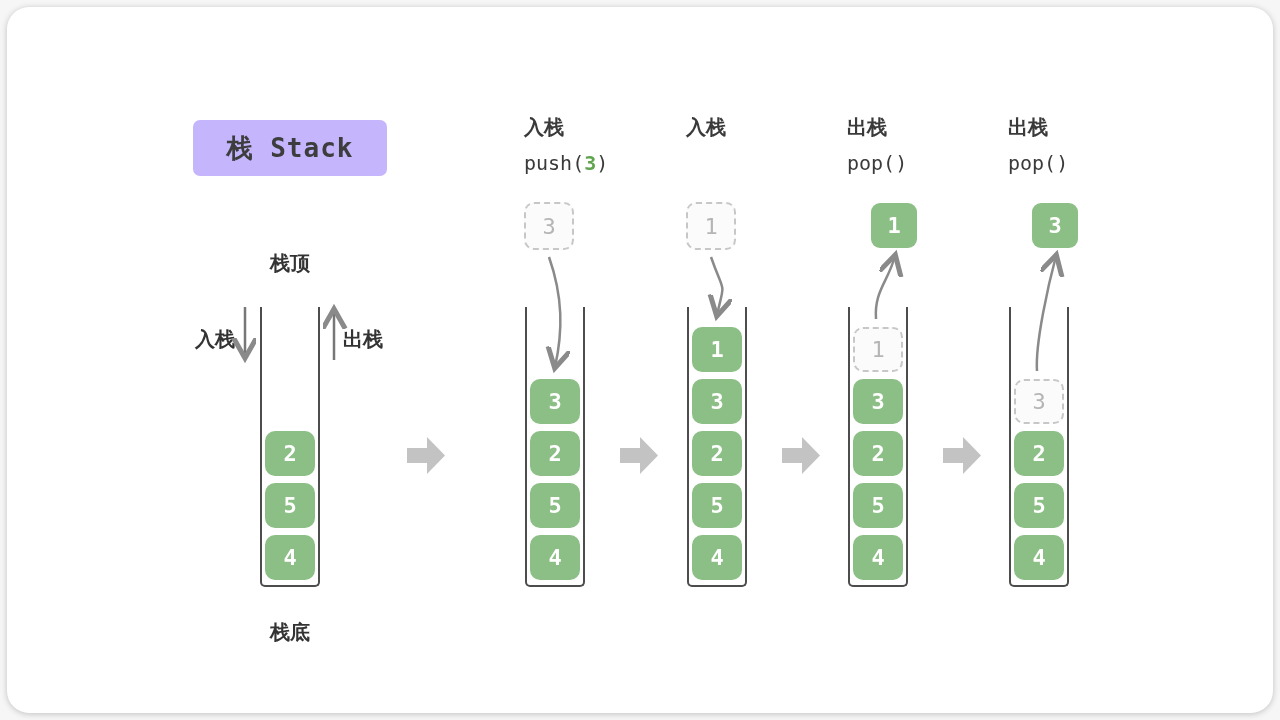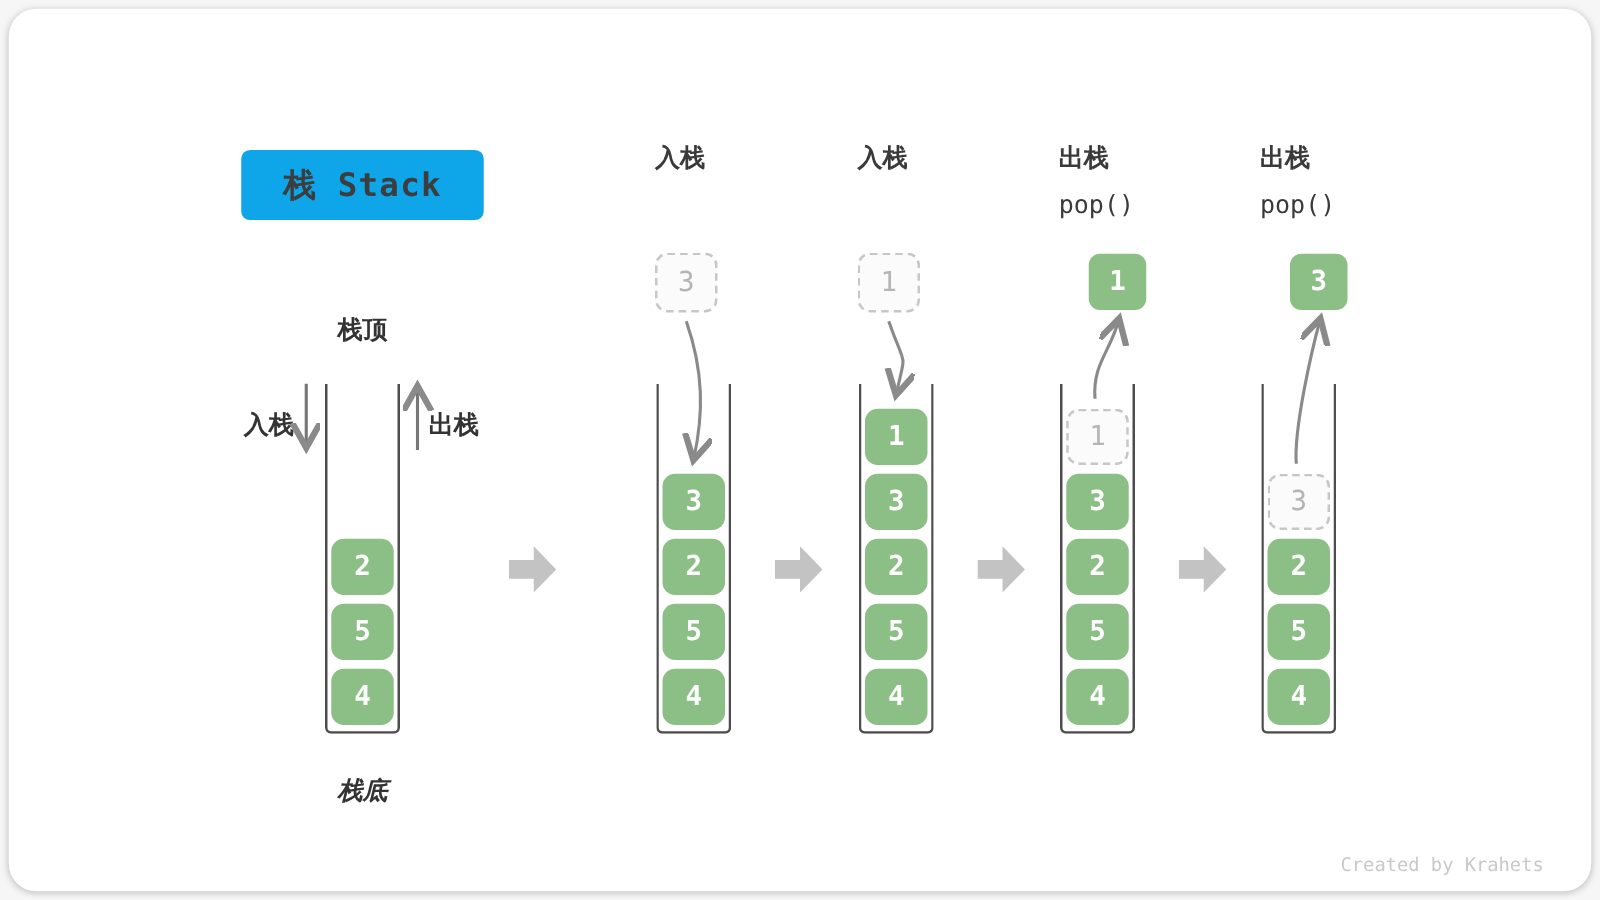--- a/index.html
+++ b/index.html
@@ -2,29 +2,29 @@
 <html><head>
 <meta charset="utf-8">
 <style>
   html,body{margin:0;padding:0;width:1280px;height:720px;background:#f6f6f6;overflow:hidden;
     font-family:"Liberation Sans","DejaVu Sans",sans-serif;}
   #card{position:absolute;left:7px;top:7px;width:1266px;height:706px;background:#ffffff;
     border-radius:22px;box-shadow:0 1px 6px rgba(0,0,0,0.22);}
   .abs{position:absolute;}
 
   
-  #title-chip{left:186px;top:113px;width:194px;height:56px;background:#0ea5e9;border-radius:7px;
+  #title-chip{left:186px;top:113px;width:194px;height:56px;background:#c4b5fd;border-radius:7px;
     display:flex;align-items:center;justify-content:center;
     font-family:"DejaVu Sans Mono","Liberation Sans",monospace,sans-serif;
     font-size:26px;font-weight:700;color:#3d3d3d;letter-spacing:1px;}
 
   
   .cjk-label{font-size:20px;font-weight:700;color:#333;white-space:nowrap;}
   #label-top{left:243px;top:243px;width:80px;text-align:center;}
-  #label-bottom{left:243px;top:612px;width:80px;text-align:center;font-style:italic;}
+  #label-bottom{left:243px;top:612px;width:80px;text-align:center;}
   #label-push{left:162px;top:319px;width:66px;text-align:right;}
   #label-pop{left:336px;top:319px;width:66px;text-align:left;}
 
   
   .op-label{width:160px;line-height:36px;font-size:20px;color:#3a3a3a;}
   .op-label .zh{display:block;font-weight:700;}
   .op-label .code{display:block;font-family:"DejaVu Sans Mono","Liberation Mono",monospace;font-weight:500;}
   .op-label .arg{font-weight:700;}
 
   
@@ -67,20 +67,21 @@
   <div id="label-push" class="abs cjk-label">入栈</div>
   <div id="label-pop" class="abs cjk-label">出栈</div>
 
   <div id="stage-layer">
       <div class="abs stack-container" style="left: 253px; top: 300px;"></div>
       <div class="abs cell solid" style="left: 258px; top: 424px; background: rgb(140, 191, 133);">2</div>
       <div class="abs cell solid" style="left: 258px; top: 476px; background: rgb(140, 191, 133);">5</div>
       <div class="abs cell solid" style="left: 258px; top: 528px; background: rgb(140, 191, 133);">4</div>
       <div class="abs op-label" style="left: 517px; top: 102px;">
         <span class="zh">入栈</span>
+        <span class="code">push(<span class="arg" style="color: rgb(95, 165, 78);">3</span>)</span>
       </div>
       <div class="abs float-ghost" style="left: 517px; top: 195px;">3</div>
       <div class="abs stack-container" style="left: 518px; top: 300px;"></div>
       <div class="abs cell solid" style="left: 523px; top: 372px; background: rgb(140, 191, 133);">3</div>
       <div class="abs cell solid" style="left: 523px; top: 424px; background: rgb(140, 191, 133);">2</div>
       <div class="abs cell solid" style="left: 523px; top: 476px; background: rgb(140, 191, 133);">5</div>
       <div class="abs cell solid" style="left: 523px; top: 528px; background: rgb(140, 191, 133);">4</div>
       <div class="abs op-label" style="left: 679px; top: 102px;">
         <span class="zh">入栈</span>
       </div>
@@ -139,14 +140,13 @@
       <line x1="327" y1="353" x2="327" y2="303" stroke="#777" stroke-width="2.5" marker-end="url(#ah)"></line>
     </g>
     <g id="dyn-arrows">
         <path d="M 542,250 C 556,290 556,324 548,360" fill="none" stroke="#8a8a8a" stroke-width="2.5" marker-end="url(#ah)"></path>
         <path d="M 704,250 C 718,290 718,272 710,308" fill="none" stroke="#8a8a8a" stroke-width="2.5" marker-end="url(#ah)"></path>
         <path d="M 869,312 C 867,284 881,275 888,249" fill="none" stroke="#8a8a8a" stroke-width="2.5" marker-end="url(#ah)"></path>
         <path d="M 1030,364 C 1028,336 1042,275 1049,249" fill="none" stroke="#8a8a8a" stroke-width="2.5" marker-end="url(#ah)"></path>
       </g>
   </svg>
 
-  <div id="watermark" class="abs">Created by Krahets</div>
 </div>
 
 </body></html>

